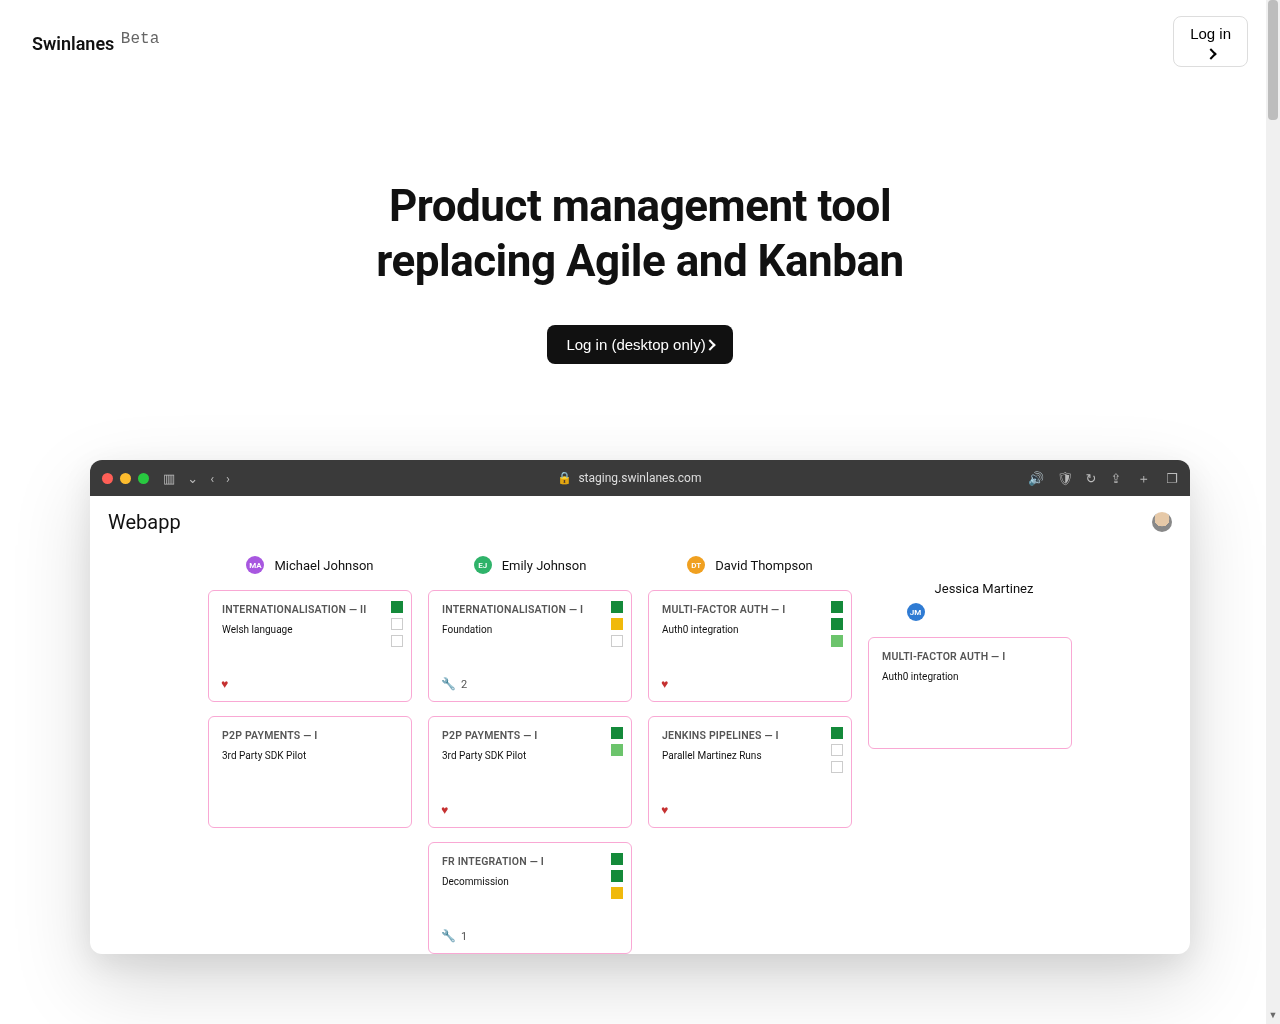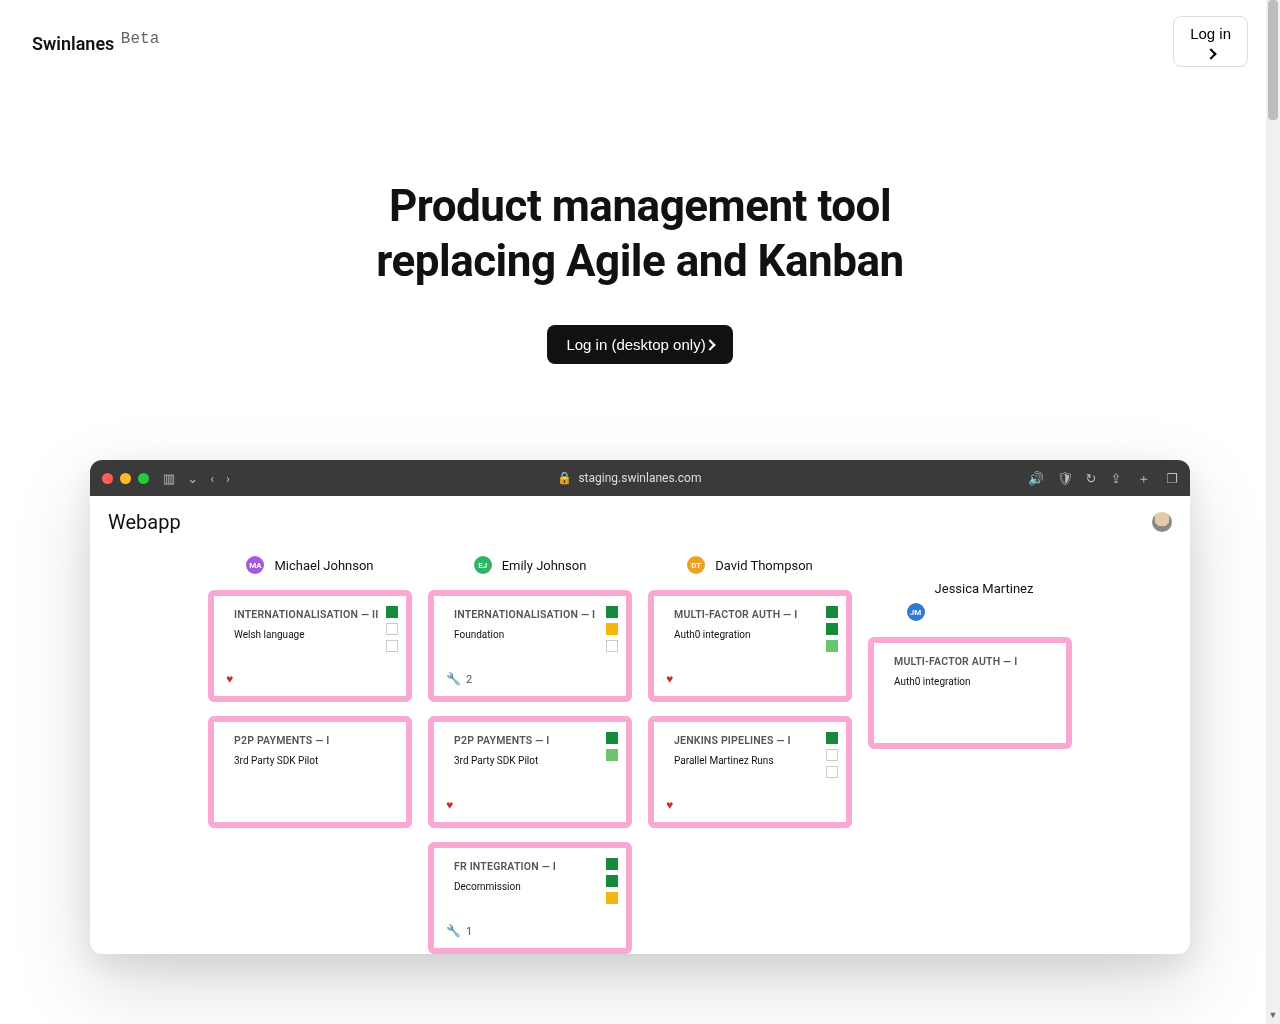--- a/index.html
+++ b/index.html
@@ -188,23 +188,23 @@
     font-size: 13px;
     margin-bottom: 2px;
   }
   .avatar {
     width: 18px; height: 18px; border-radius: 50%;
     display: inline-flex; align-items: center; justify-content: center;
     font-size: 8px; font-weight: 600; color: #fff;
     flex: 0 0 auto;
   }
   .card {
-    border: 6px solid #f9a8d4;
+    border: 1px solid #f9a8d4;
     border-radius: 6px;
-    padding: 12px 20px 10px;
+    padding: 12px 13px 10px;
     position: relative;
     min-height: 112px;
     background: #fff;
   }
   .card .label {
     font-size: 10.5px;
     font-weight: 600;
     letter-spacing: 0.2px;
     color: #555;
     text-transform: uppercase;

